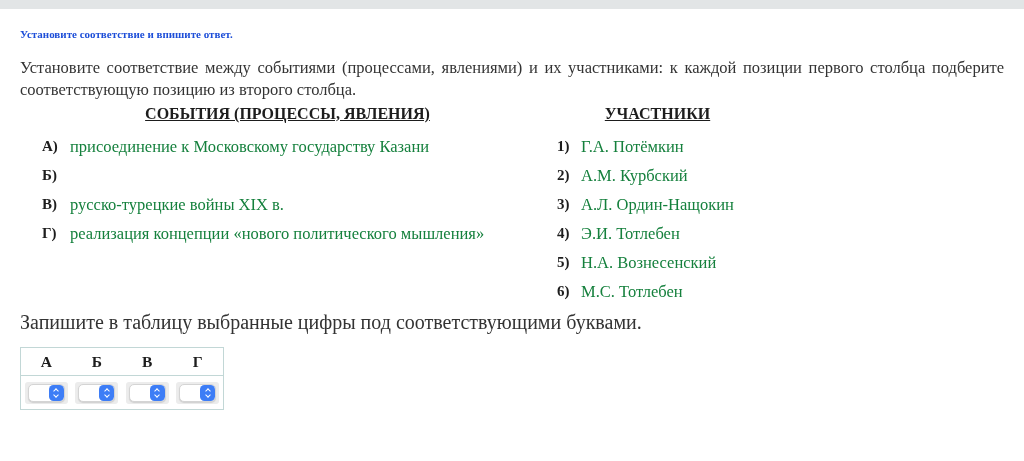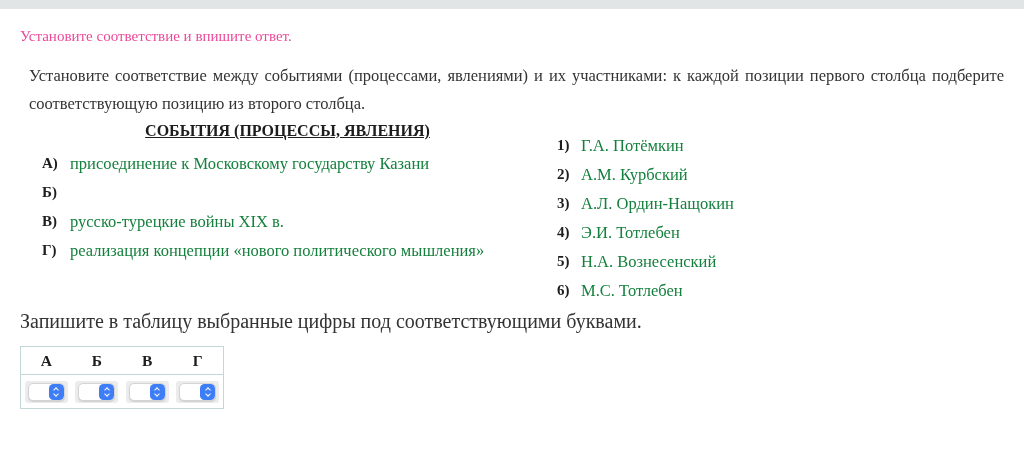--- a/index.html
+++ b/index.html
@@ -12,28 +12,28 @@
     overflow: hidden;
   }
   .top-strip {
     width: 100%; height: 9px;
     background: #e2e5e6;
   }
   .content { padding: 0 20px; }
 
   .heading {
     margin: 19px 0 0 0;
-    font-size: 15px;
-    font-weight: normal;
-    color: #ec4899;
+    font-size: 11px;
+    font-weight: bold;
+    color: #1d4ed8;
   }
   .instruction {
-    margin: 17px 0 0 9px;
+    margin: 17px 0 0 0;
     font-size: 16.5px;
-    line-height: 28px;
+    line-height: 22px;
     text-align: justify;
     color: #333;
   }
 
   .columns { display: flex; margin-top: 4px; }
   .col-events { width: 535px; flex: none; }
   .col-part   { width: 205px; flex: none; }
   .col-header {
     font-weight: bold;
     text-decoration: underline;
@@ -154,20 +154,21 @@
           <span class="txt">русско-турецкие войны XIX в.</span>
         </div>
         <div class="li">
           <span class="lbl">Г)</span>
           <span class="txt">реализация концепции «нового политического мышления»</span>
         </div>
       </div>
     </div>
 
     <div class="col-part">
+      <div class="col-header">УЧАСТНИКИ</div>
       <div class="list">
         <div class="li">
           <span class="lbl">1)</span>
           <span class="txt">Г.А. Потёмкин</span>
         </div>
         <div class="li">
           <span class="lbl">2)</span>
           <span class="txt">А.М. Курбский</span>
         </div>
         <div class="li">

